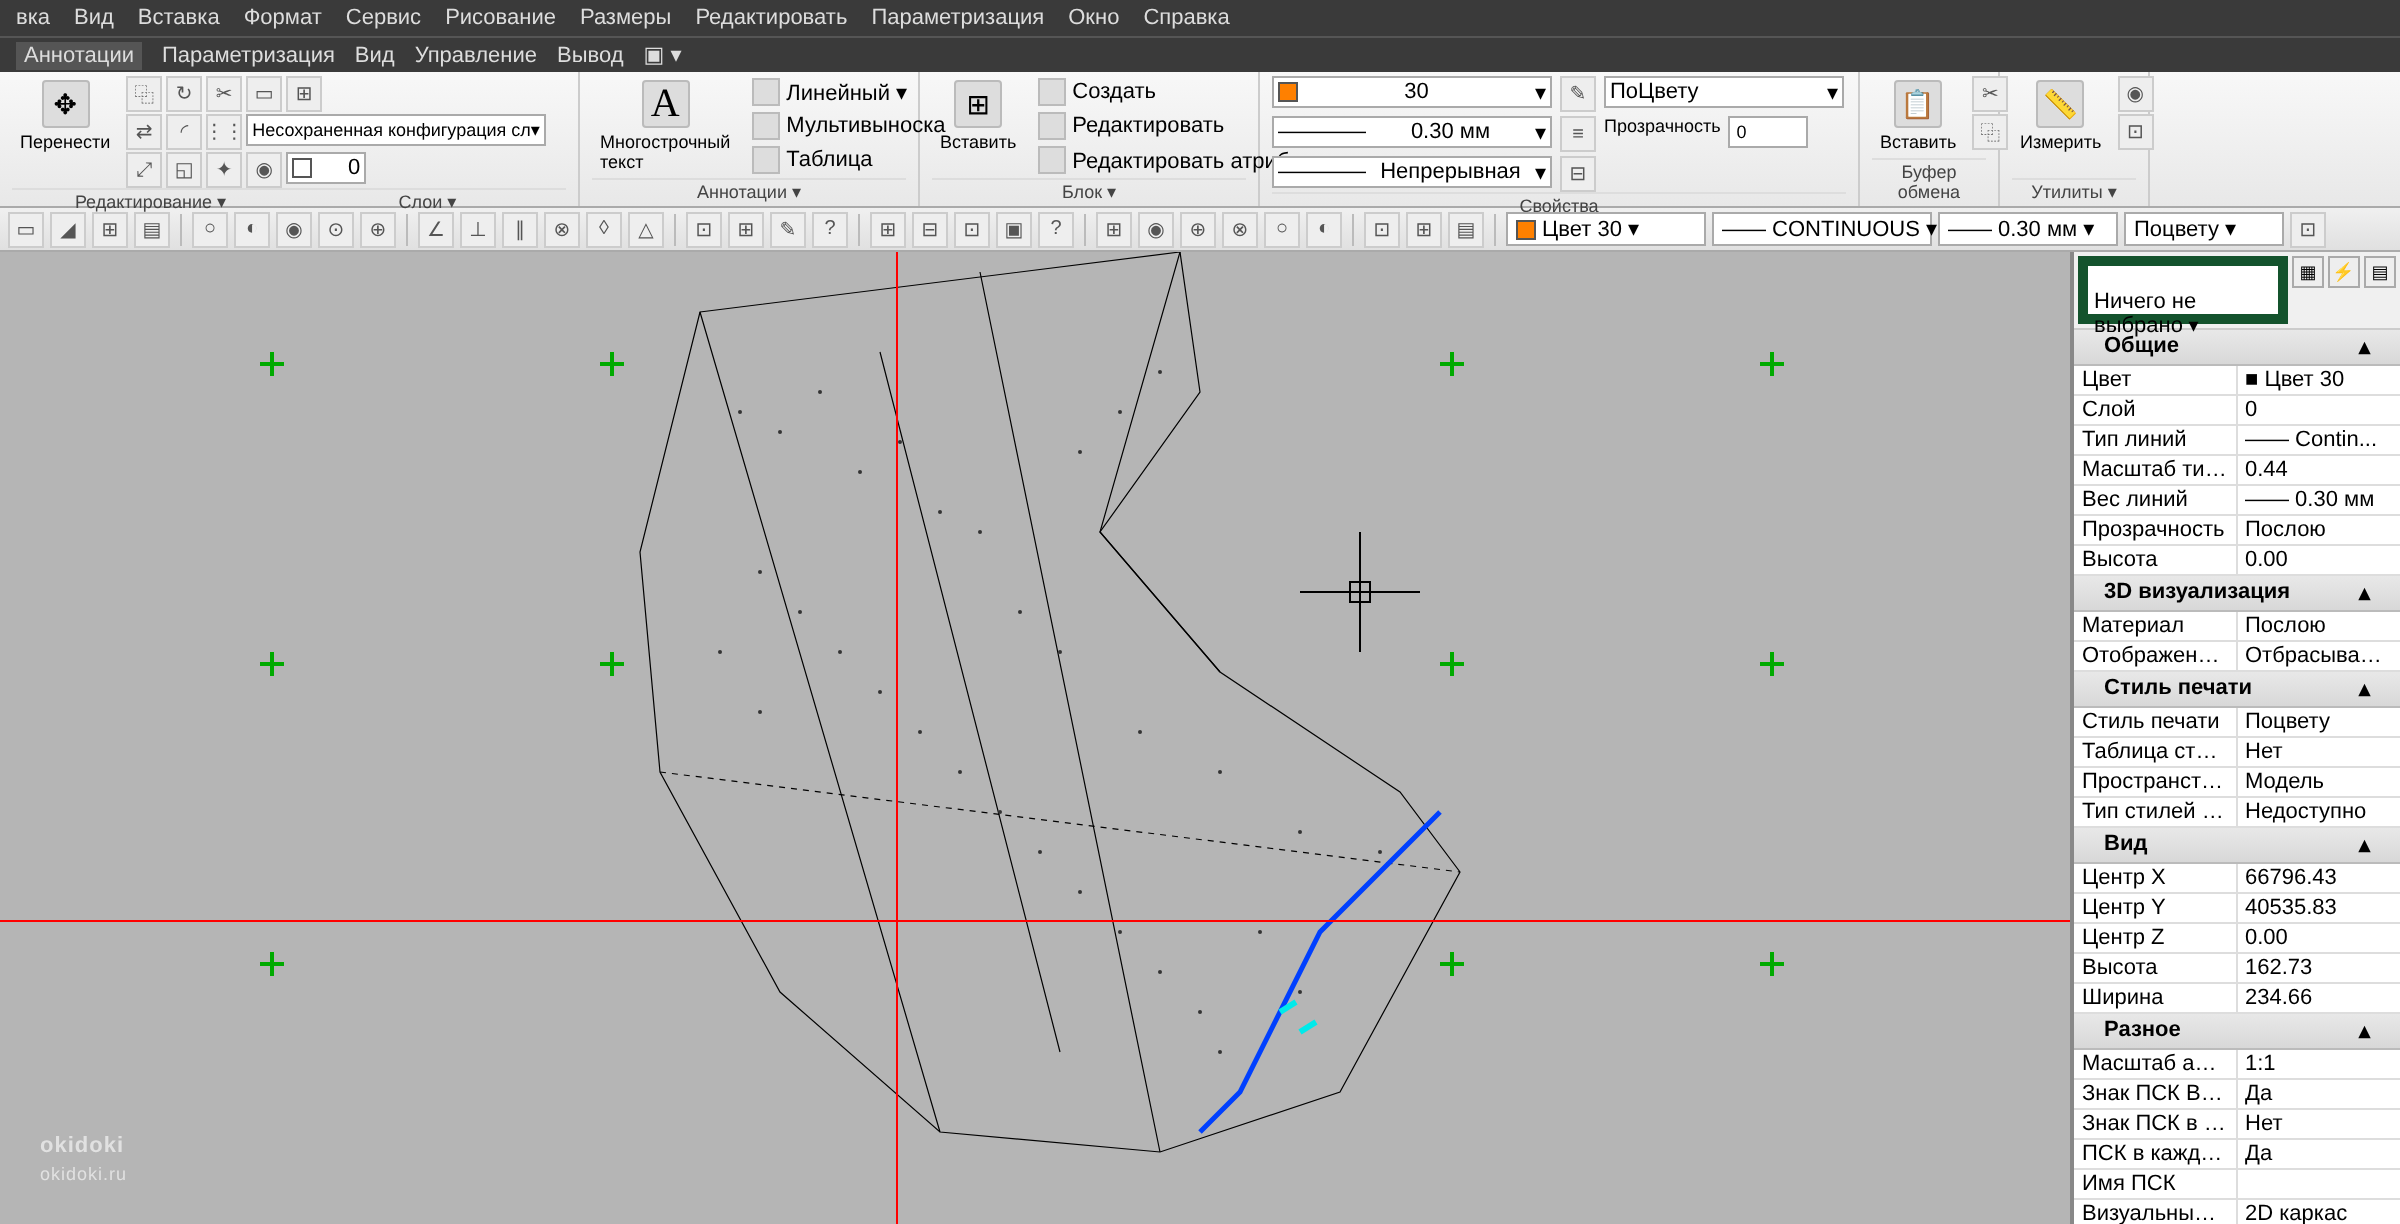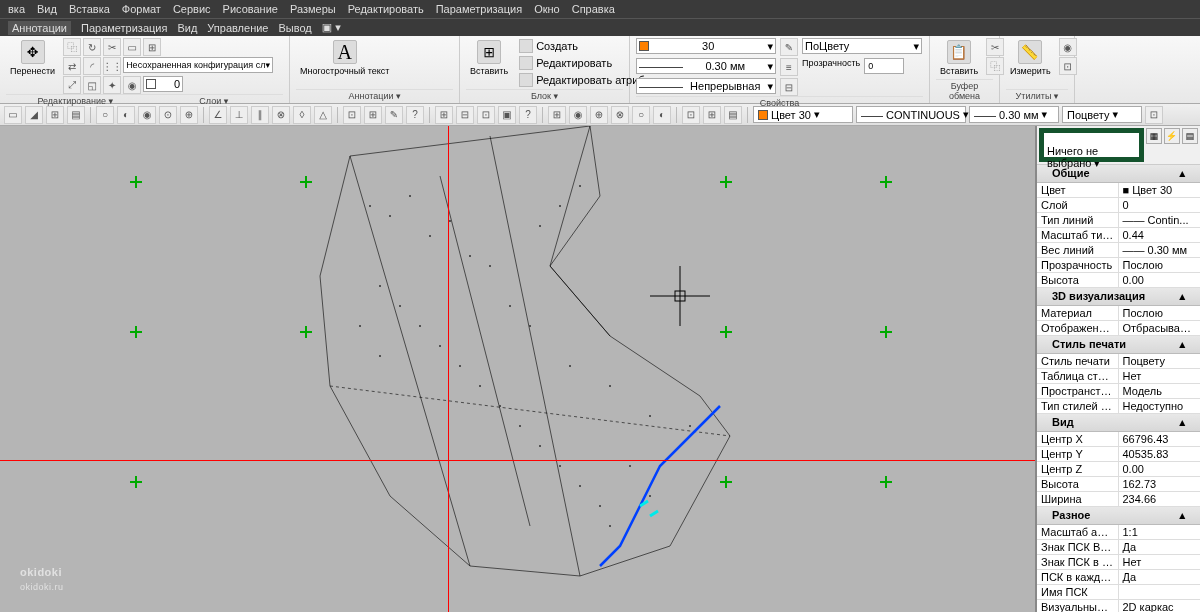--- a/index.html
+++ b/index.html
@@ -123,20 +123,34 @@
       <div class="ribbon-panel-title" style="flex:1;">Редактирование ▾</div>
       <div class="ribbon-panel-title" style="flex:1;">Слои ▾</div>
     </div>
   </div>
 
   <div class="ribbon-panel" style="width:170px;">
     <div class="ribbon-panel-body">
       <div class="ribbon-bigbtn">
         <div class="ico" style="font-family:serif;font-size:20px;">A</div>
         <div class="lbl">Многострочный текст</div>
+      </div>
+      <div class="ribbon-smallstack">
+        <div class="ribbon-smallbtn">
+            <span class="sico"></span>
+            <span>Линейный ▾</span>
+          </div>
+        <div class="ribbon-smallbtn">
+            <span class="sico"></span>
+            <span>Мультивыноска</span>
+          </div>
+        <div class="ribbon-smallbtn">
+            <span class="sico"></span>
+            <span>Таблица</span>
+          </div>
       </div>
     </div>
     <div class="ribbon-panel-title">Аннотации ▾</div>
   </div>
 
   <div class="ribbon-panel" style="width:170px;">
     <div class="ribbon-panel-body">
       <div class="ribbon-bigbtn">
         <div class="ico">⊞</div>
         <div class="lbl">Вставить</div>

